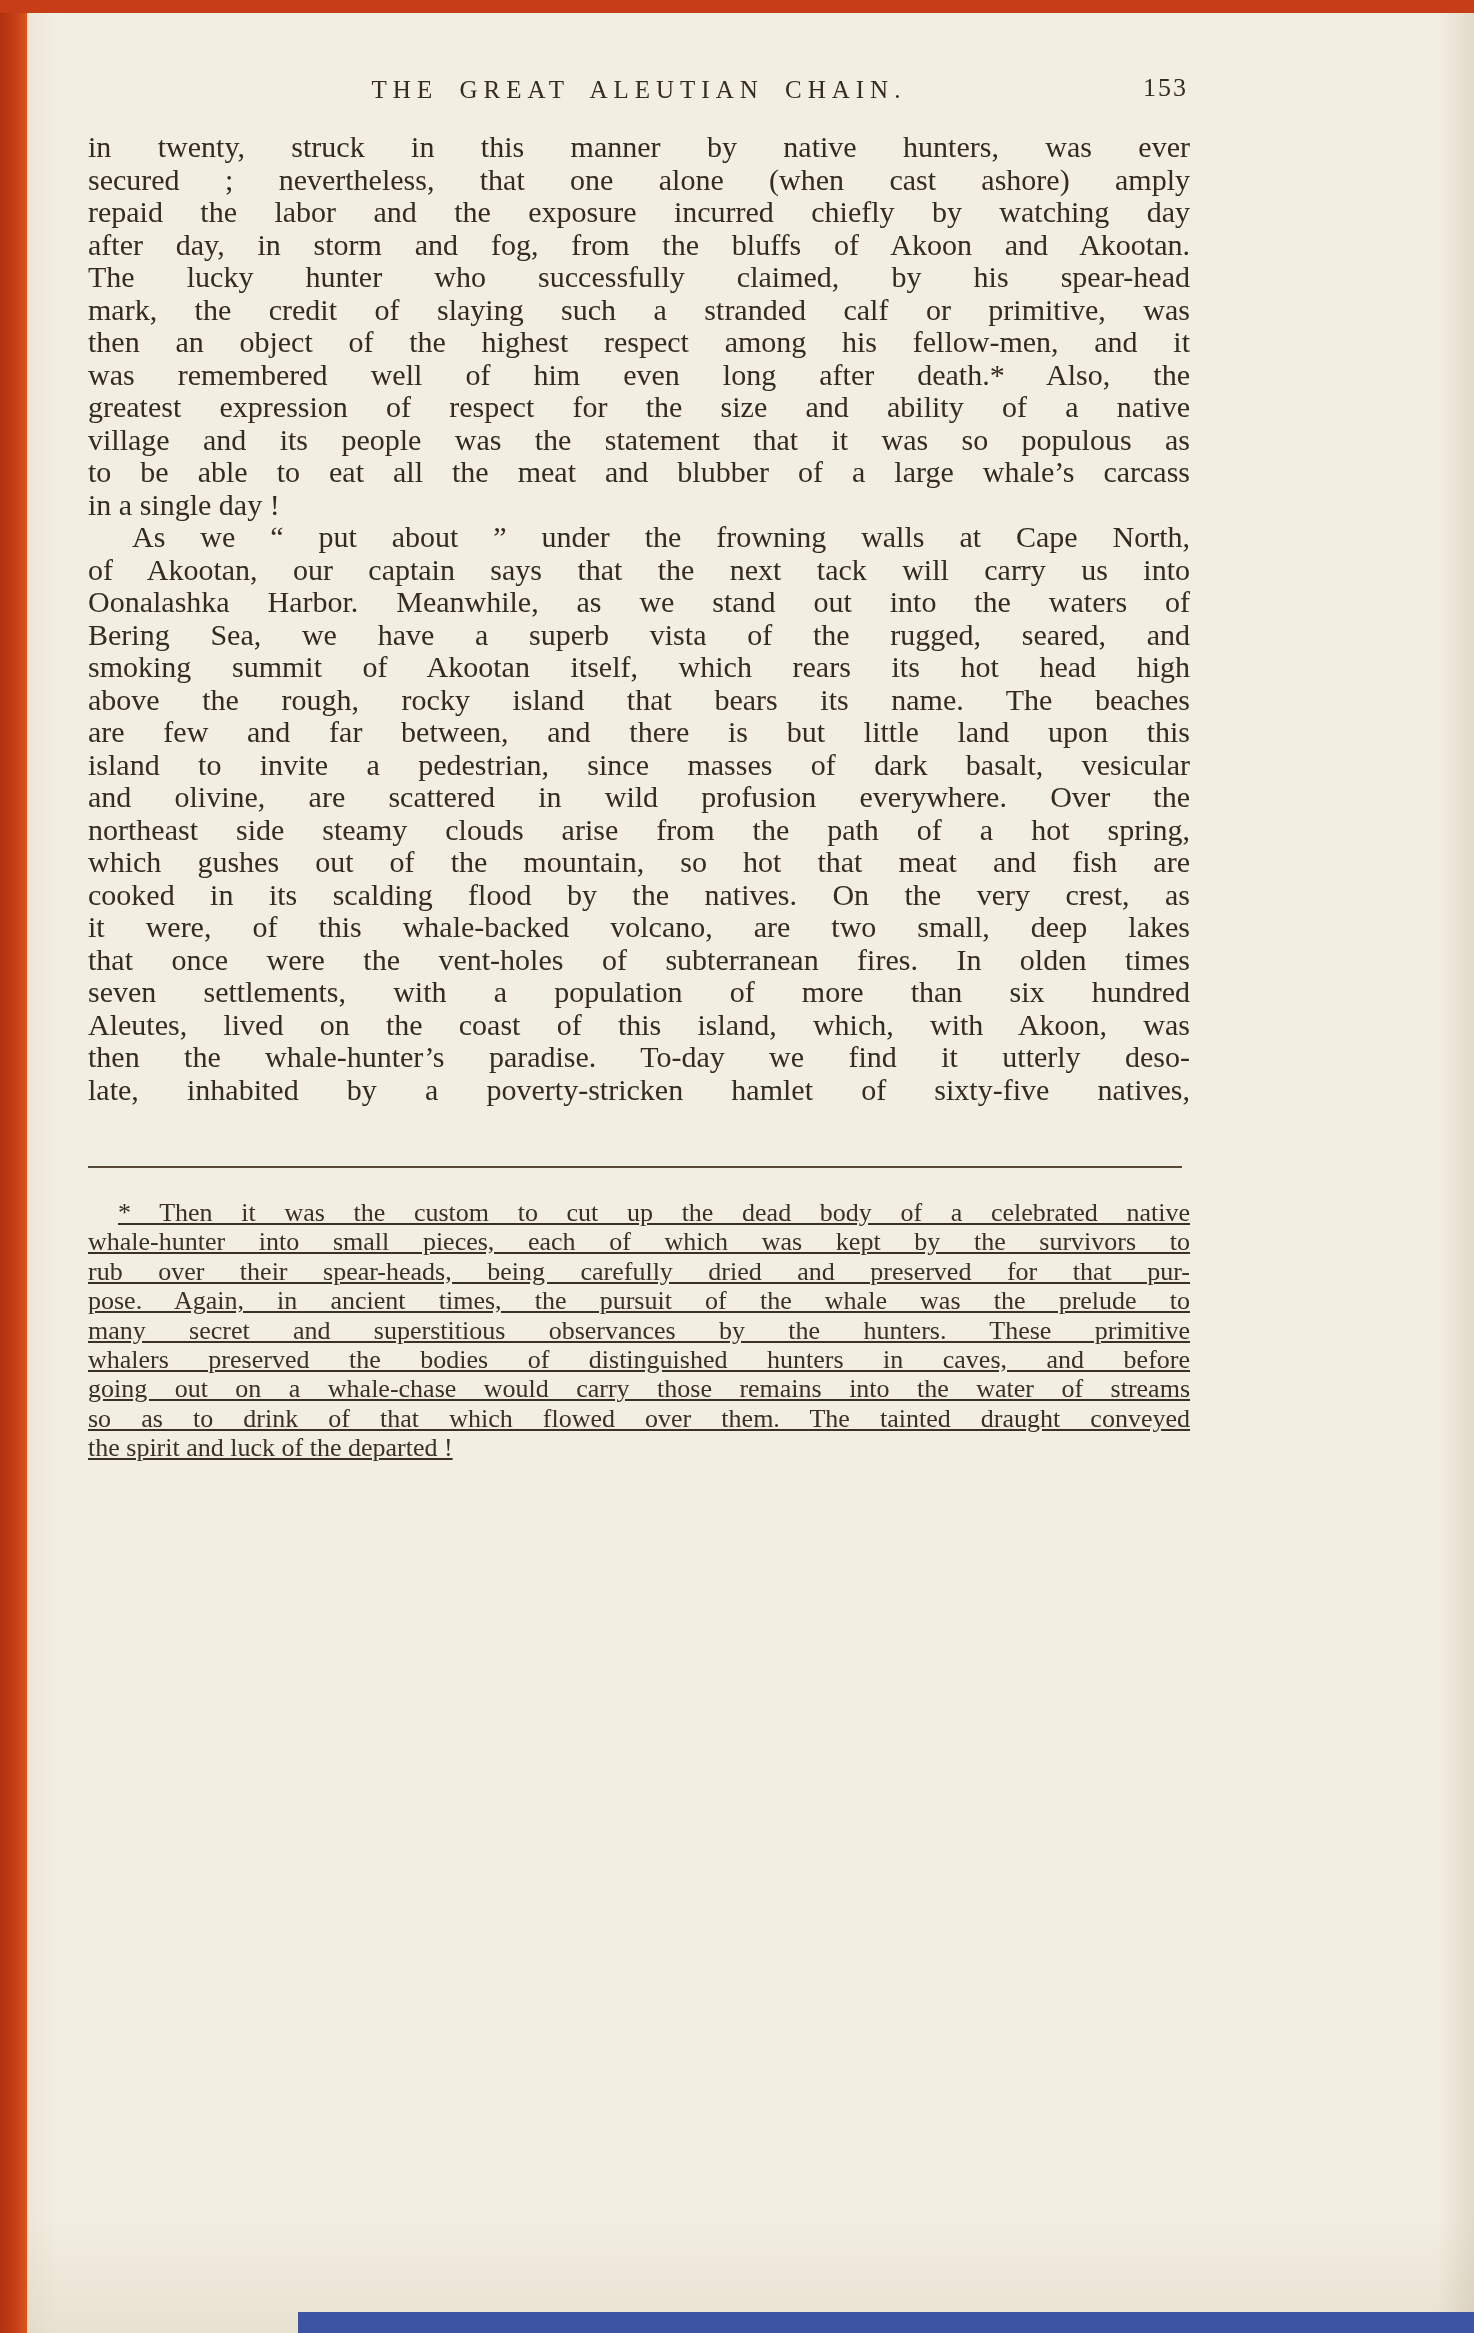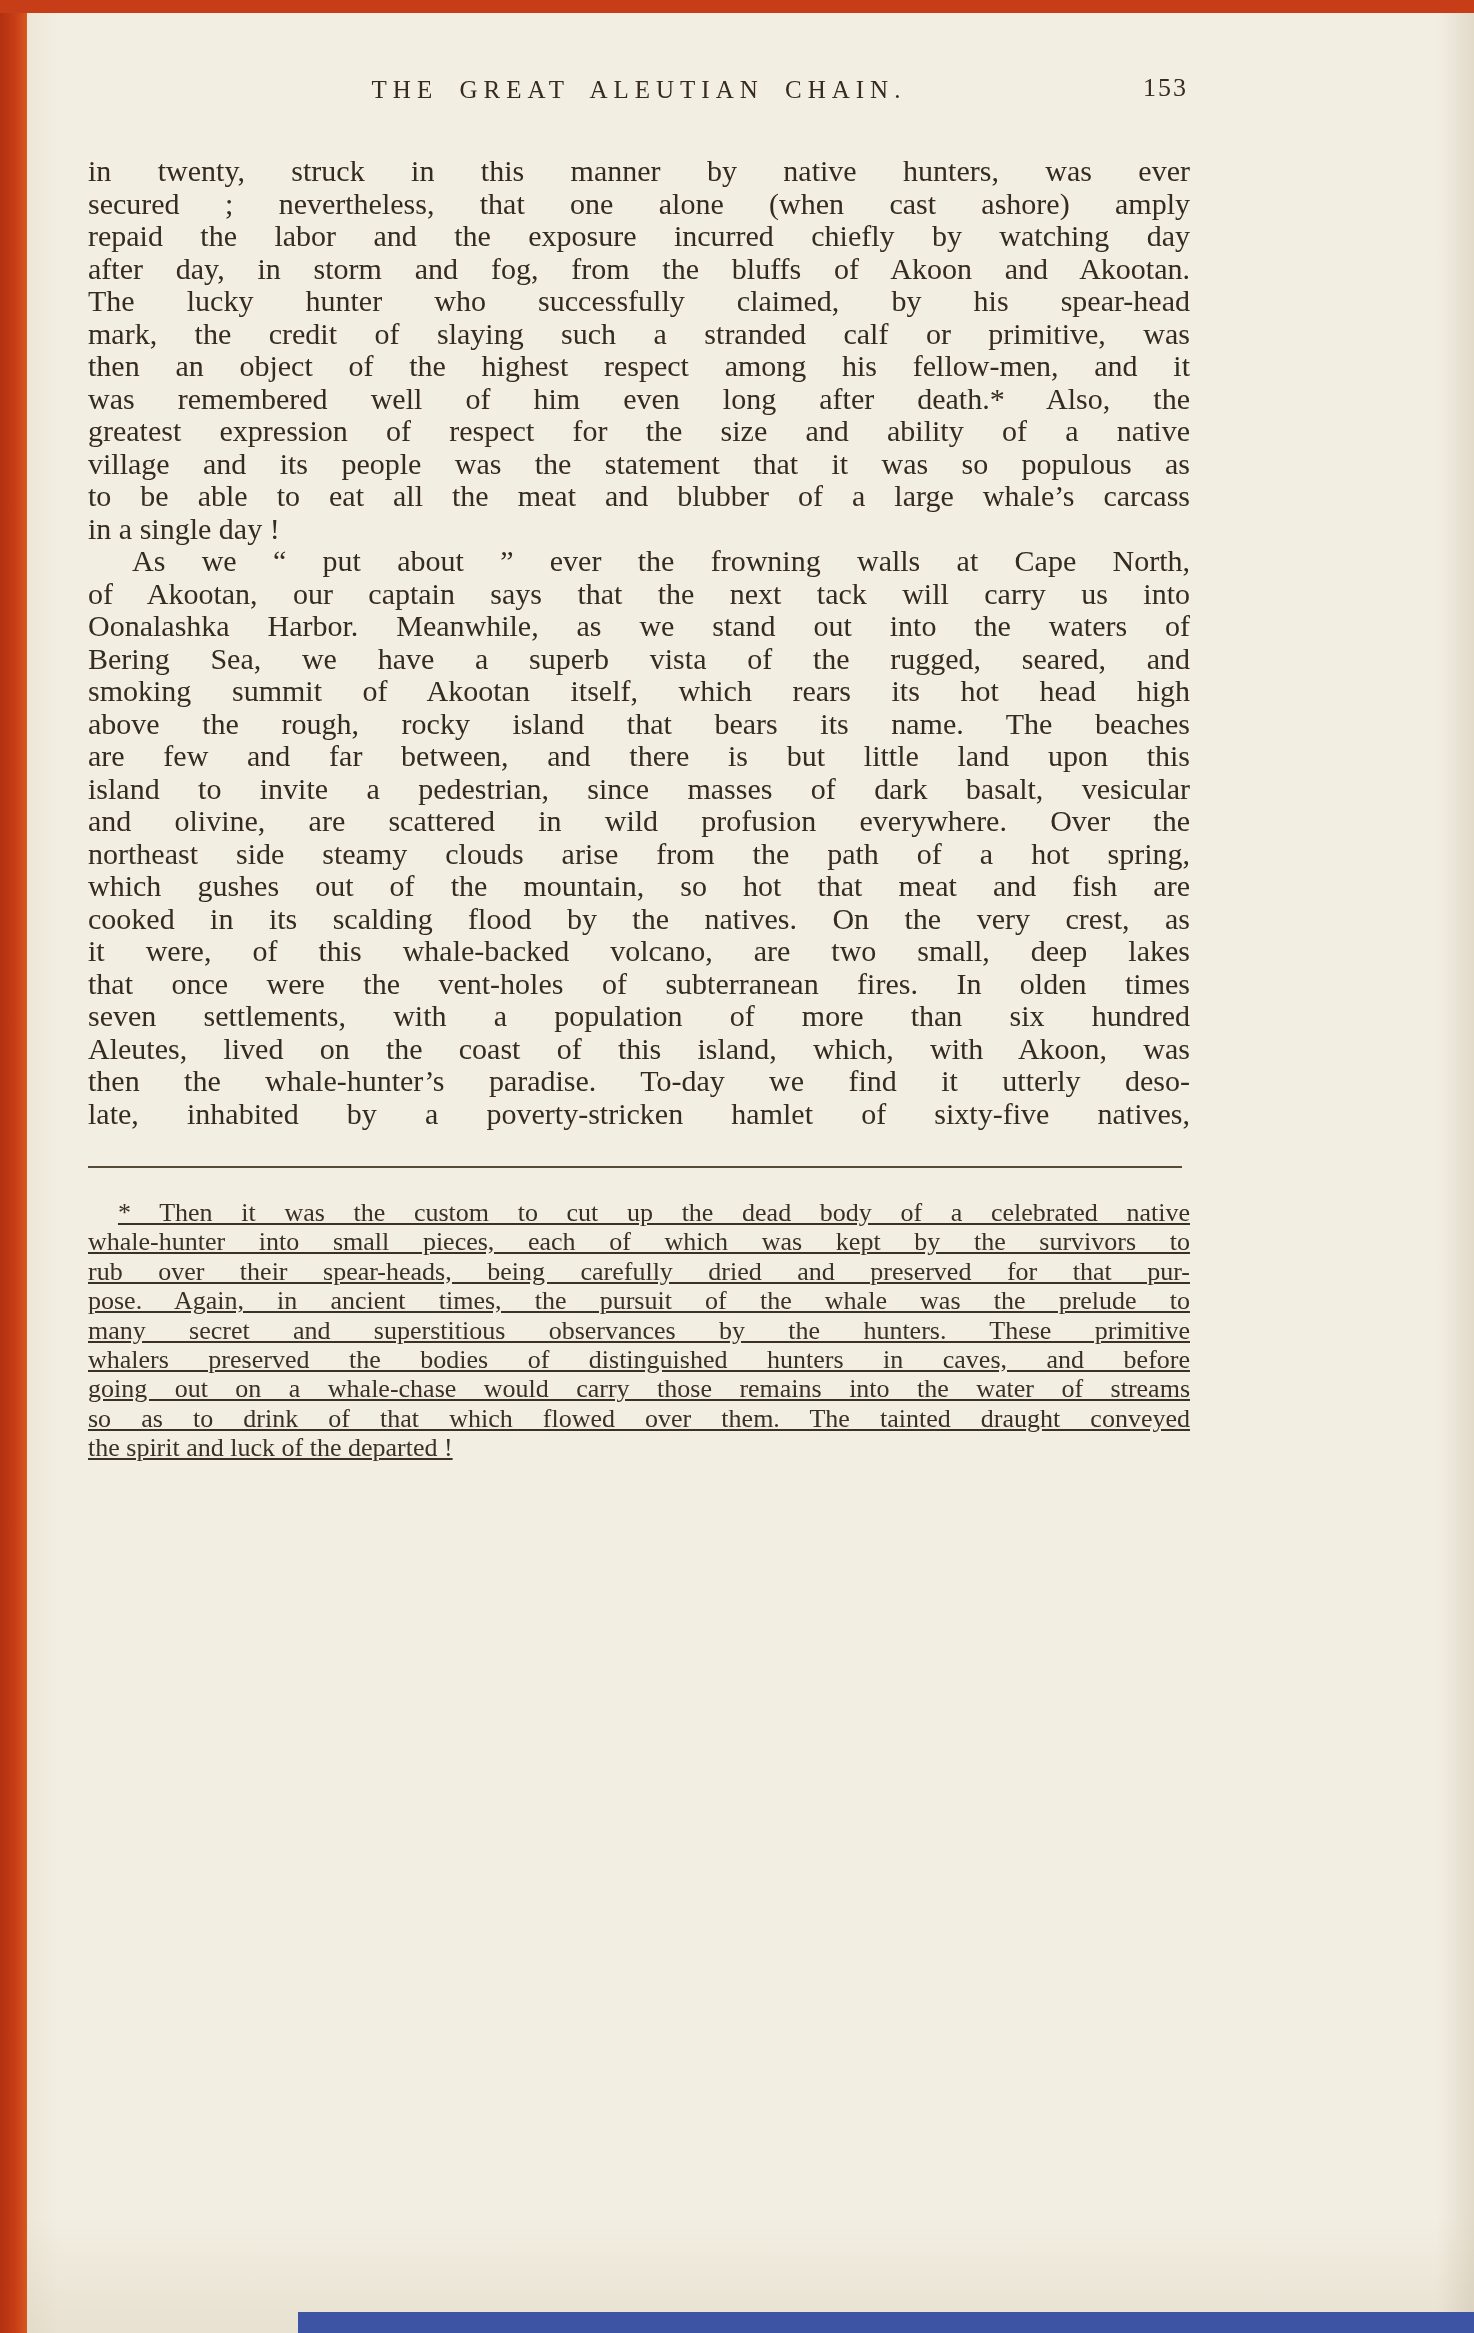--- a/index.html
+++ b/index.html
@@ -45,21 +45,21 @@
     word-spacing: 9px;
     color: var(--ink, #352b1e);
     white-space: nowrap;
   }
   .page-number {
     position: absolute; right: 2px; top: -3px;
     font-size: 26px; letter-spacing: 2px;
   }
   .main-text {
     position: absolute; top: 131px; left: 88px; width: 1102px;
-    font-size: 30px; line-height: 32.5px; margin-top: 24px;
+    font-size: 30px; line-height: 32.5px;
   }
   .line {
     text-align: justify;
     text-align-last: justify;
   }
   .line.end { text-align-last: left; }
   .main-text .line.indent { text-indent: 44px; }
   .footnote-rule {
     position: absolute; top: 1166px; left: 88px; width: 1094px; height: 2px;
     background: #574a38;
@@ -94,21 +94,21 @@
         <div class="line">The lucky hunter who successfully claimed, by his spear-head</div>
         <div class="line">mark, the credit of slaying such a stranded calf or primitive, was</div>
         <div class="line">then an object of the highest respect among his fellow-men, and it</div>
         <div class="line">was remembered well of him even long after death.* Also, the</div>
         <div class="line">greatest expression of respect for the size and ability of a native</div>
         <div class="line">village and its people was the statement that it was so populous as</div>
         <div class="line">to be able to eat all the meat and blubber of a large whale’s carcass</div>
         <div class="line end">in a single day !</div>
       </div>
       <div class="paragraph">
-        <div class="line indent">As we “ put about ” ever the frowning walls at Cape North,</div>
+        <div class="line indent">As we “ put about ” under the frowning walls at Cape North,</div>
         <div class="line">of Akootan, our captain says that the next tack will carry us into</div>
         <div class="line">Oonalashka Harbor. Meanwhile, as we stand out into the waters of</div>
         <div class="line">Bering Sea, we have a superb vista of the rugged, seared, and</div>
         <div class="line">smoking summit of Akootan itself, which rears its hot head high</div>
         <div class="line">above the rough, rocky island that bears its name. The beaches</div>
         <div class="line">are few and far between, and there is but little land upon this</div>
         <div class="line">island to invite a pedestrian, since masses of dark basalt, vesicular</div>
         <div class="line">and olivine, are scattered in wild profusion everywhere. Over the</div>
         <div class="line">northeast side steamy clouds arise from the path of a hot spring,</div>
         <div class="line">which gushes out of the mountain, so hot that meat and fish are</div>

